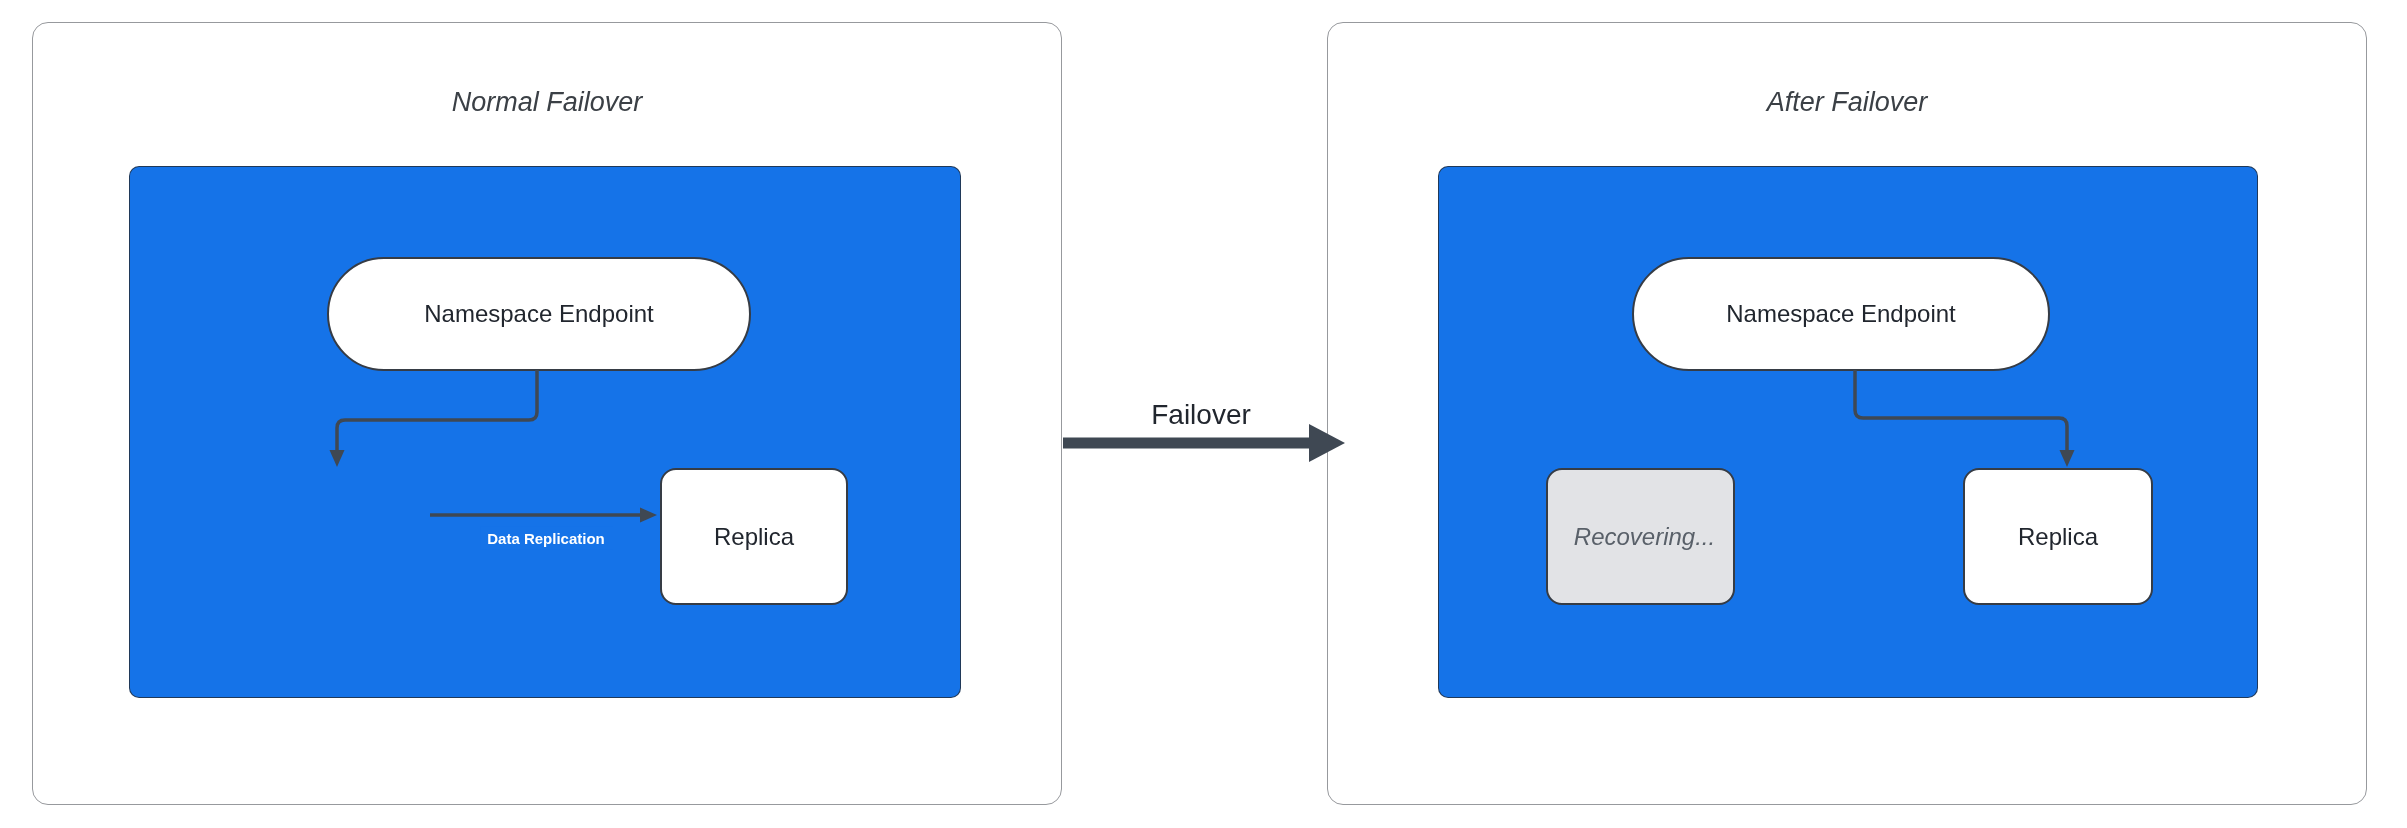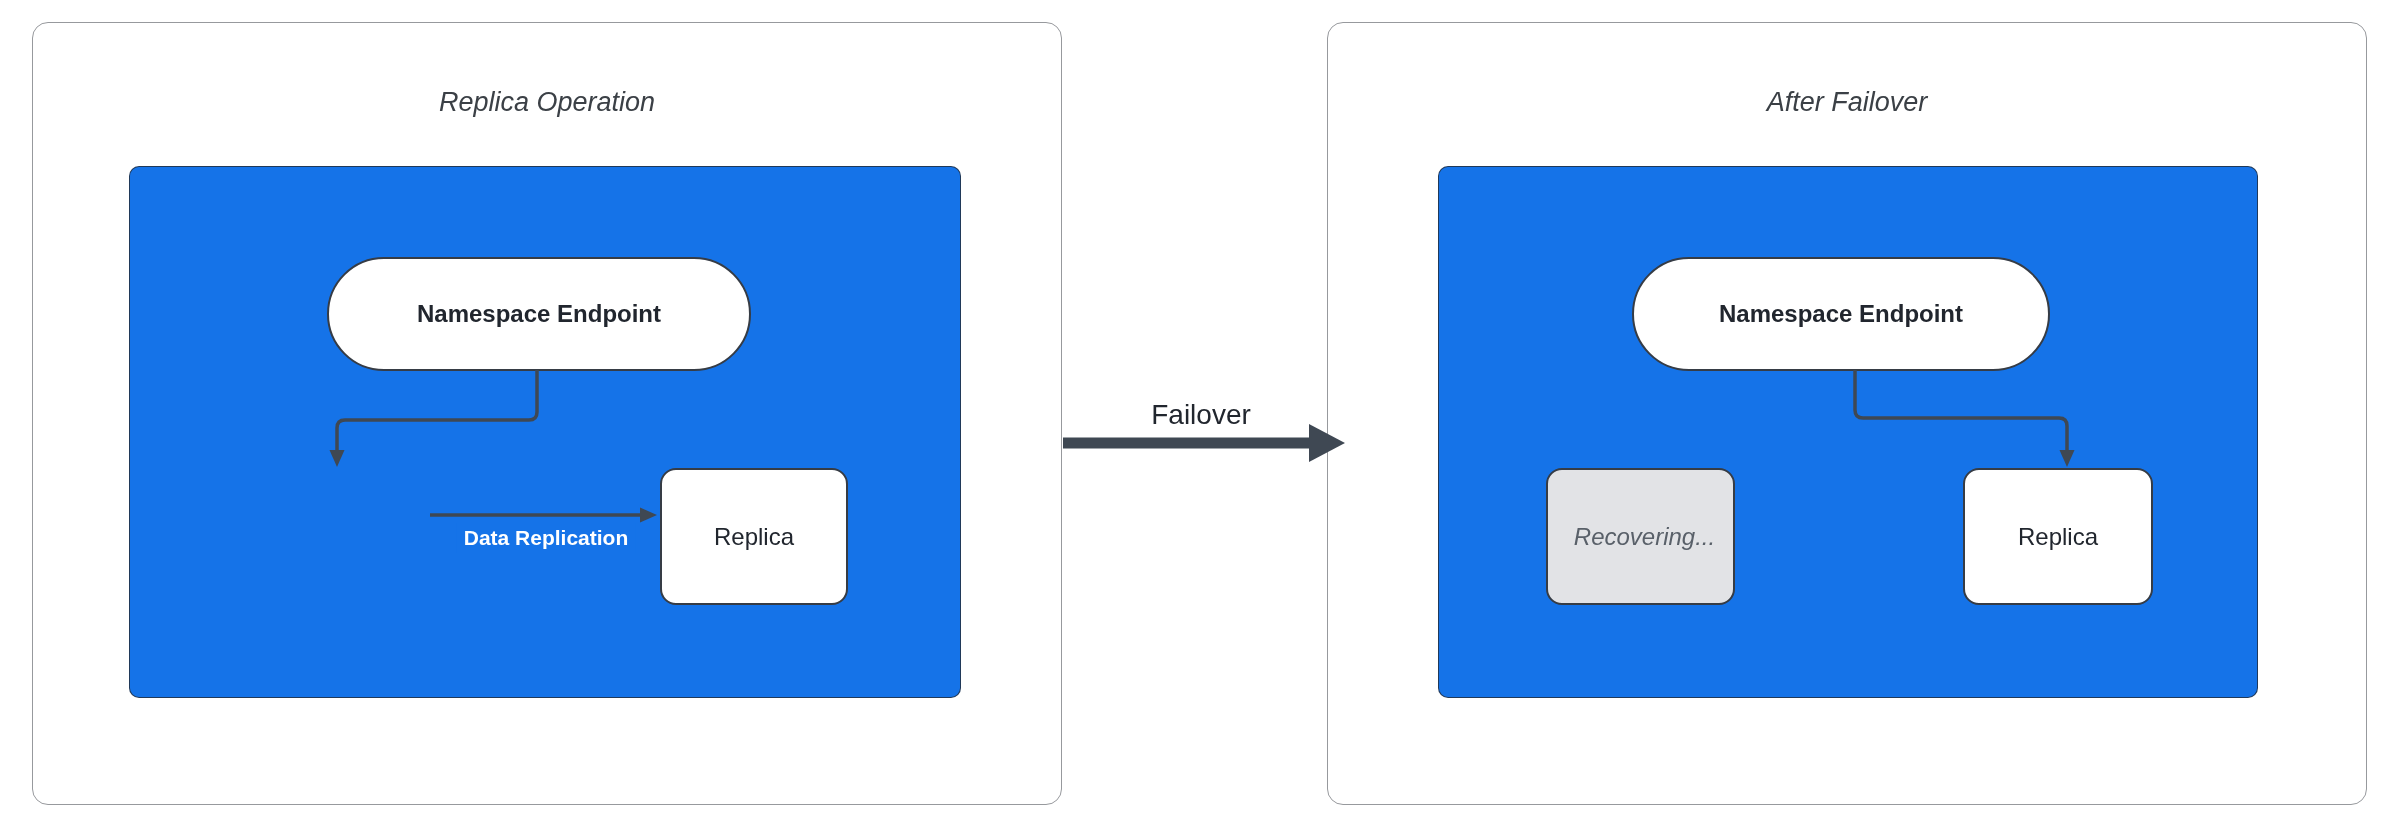--- a/index.html
+++ b/index.html
@@ -48,21 +48,21 @@
     text-align: center;
     box-sizing: border-box;
     background: #ffffff;
     border: 2px solid var(--node_border, #363c45);
     border-radius: 16px;
     color: var(--node_text, #21262e);
     font-size: 24px;
     line-height: 34px;
     padding: 0 18px;
   }
-  .node.pill { border-radius: 60px; font-weight: bold; }
+  .node.pill { border-radius: 60px; }
   .node.gray {
     background: var(--recovering_fill, #e2e3e6);
     color: var(--recovering_text, #596069);
     font-style: italic;
     padding-left: 26px;
   }
   
   .panel.left  .pill        { left: 294px; top: 234px; width: 424px; height: 114px; }
   .panel.left  .n-primary   { left: 211px; top: 445px; width: 188px; height: 137px; }
   .panel.left  .n-replica   { left: 627px; top: 445px; width: 188px; height: 137px; }
@@ -71,21 +71,21 @@
   .panel.right .n-recover   { left: 218px; top: 445px; width: 189px; height: 137px; }
   .panel.right .n-replica   { left: 635px; top: 445px; width: 190px; height: 137px; }
 
   .edge-label {
     position: absolute;
     left: 513px; top: 515px;
     transform: translate(-50%, -50%);
     background: var(--blue, #1573e8);
     color: #ffffff;
     font-weight: bold;
-    font-size: 21px;
+    font-size: 15px;
     padding: 3px 7px;
     white-space: nowrap;
     z-index: 10;
   }
   .failover-label {
     position: absolute;
     left: 1201px; top: 415px;
     transform: translate(-50%, -50%);
     color: var(--node_text, #21262e);
     font-size: 28px;
@@ -99,21 +99,21 @@
     z-index: 5;
     pointer-events: none;
   }
 </style>
 </head>
 <body>
 
 <div class="canvas">
 
   <section class="panel left">
-    <div class="panel-title">Replica Operation</div>
+    <div class="panel-title">Normal Failover</div>
     <div class="cluster"></div>
     <div class="node pill">Namespace Endpoint</div>
     <div class="node n-replica">Replica</div>
     <div class="edge-label">Data Replication</div>
   </section>
 
   <section class="panel right">
     <div class="panel-title">After Failover</div>
     <div class="cluster"></div>
     <div class="node pill">Namespace Endpoint</div>

